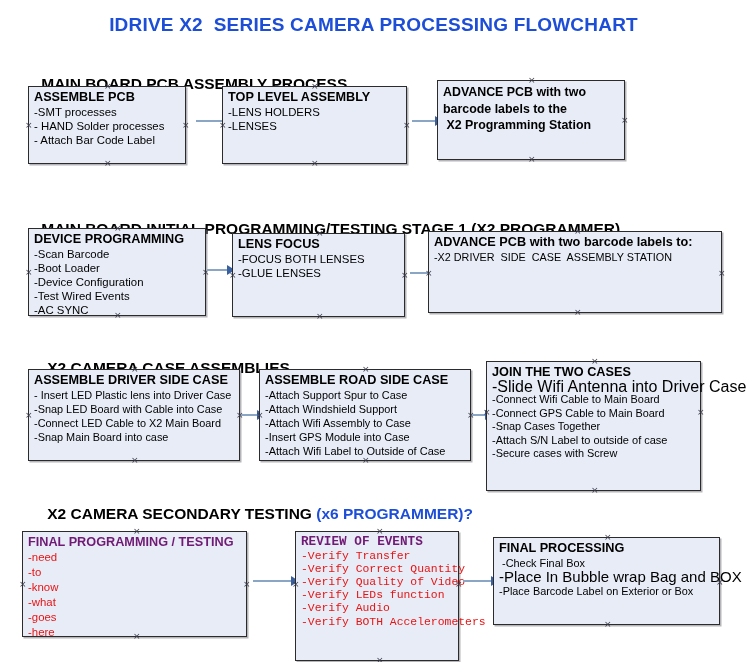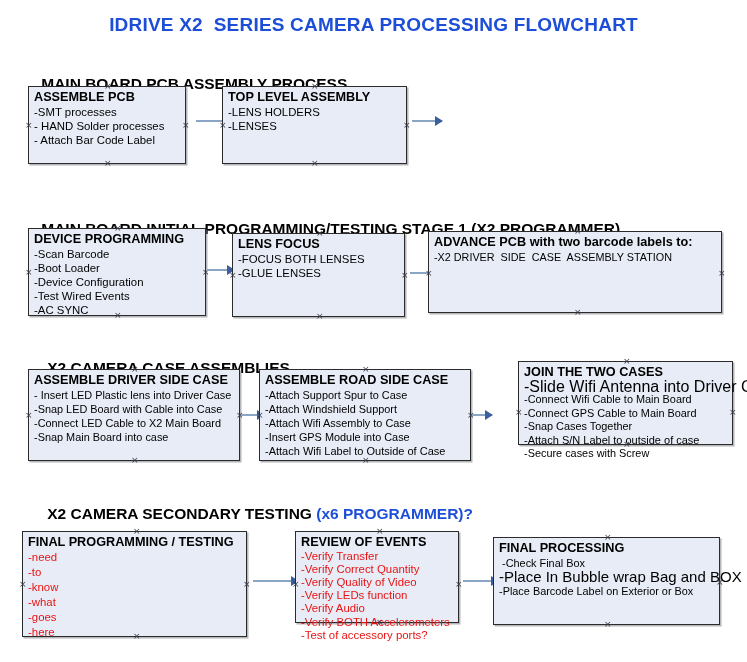--- a/index.html
+++ b/index.html
@@ -49,21 +49,21 @@
     line-height:14.5px;
     white-space:pre;
   }
   .node .ln{
     font-size:11.4px;
     color:#000;
     line-height:14.2px;
     white-space:pre;
   }
   .node.bold-body .ln{font-weight:bold;font-size:12.4px;line-height:16.5px;}
-  .node.red .hdr{color:#000000;}
+  .node.red .hdr{color:#701a75;}
   .node.red .ln{color:#e81414;}
   .node.overflow{overflow:visible;}
 
   
   .hx{
     position:absolute;
     width:7px;height:7px;
     pointer-events:none;
     color:#3a3a4a;
     font-size:9px;
@@ -117,20 +117,28 @@
     <div class="hx" style="left:88px;top:-4px;"></div>
     <div class="hx" style="left:88px;bottom:-4px;"></div>
     <div class="hx" style="left:-4px;top:35px;"></div>
     <div class="hx" style="right:-4px;top:35px;"></div>
   </div>
 
   <div class="conn" style="left:412px;top:120px;width:30px;">
     <span class="head"></span>
   </div>
 
+  <div class="node bold-body" style="left:437px;top:80px;width:188px;height:80px;">
+    <div class="ln" style="font-weight:bold;">ADVANCE PCB with two</div>
+    <div class="ln">barcode labels to the</div>
+    <div class="ln"> X2 Programming Station</div>
+    <div class="hx" style="left:90px;top:-4px;"></div>
+    <div class="hx" style="left:90px;bottom:-4px;"></div>
+    <div class="hx" style="right:-4px;top:36px;"></div>
+  </div>
 
   <div class="section-title" style="left:24px;top:202px;">
     <span>MAIN BOARD INITIAL PROGRAMMING/TESTING STAGE 1 (X2 PROGRAMMER)</span>
   </div>
 
   <div class="node" style="left:28px;top:228px;width:178px;height:88px;">
     <div class="hdr">DEVICE PROGRAMMING</div>
     <div class="ln">-Scan Barcode</div>
     <div class="ln">-Boot Loader</div>
     <div class="ln">-Device Configuration</div>
@@ -199,21 +207,21 @@
     <div class="hx" style="left:102px;top:-4px;"></div>
     <div class="hx" style="left:102px;bottom:-4px;"></div>
     <div class="hx" style="left:-4px;top:42px;"></div>
     <div class="hx" style="right:-4px;top:42px;"></div>
   </div>
 
   <div class="conn" style="left:472px;top:414px;width:20px;">
     <span class="head"></span>
   </div>
 
-  <div class="node" style="left:486px;top:361px;width:215px;height:84px;margin-left:32px;">
+  <div class="node" style="left:486px;top:361px;width:215px;height:130px;">
     <div class="hdr">JOIN THE TWO CASES</div>
     <div class="ln" style="font-size:16px;line-height:13.6px;">-Slide Wifi Antenna into Driver Case</div>
     <div class="ln" style="font-size:10.9px;line-height:13.6px;">-Connect Wifi Cable to Main Board</div>
     <div class="ln" style="font-size:10.9px;line-height:13.6px;">-Connect GPS Cable to Main Board</div>
     <div class="ln" style="font-size:10.9px;line-height:13.6px;">-Snap Cases Together</div>
     <div class="ln" style="font-size:11px;line-height:13.6px;">-Attach S/N Label to outside of case</div>
     <div class="ln" style="font-size:10.9px;line-height:13.6px;">-Secure cases with Screw</div>
     <div class="hx" style="left:104px;top:-4px;"></div>
     <div class="hx" style="left:104px;bottom:-4px;"></div>
     <div class="hx" style="left:-4px;top:47px;"></div>
@@ -235,29 +243,28 @@
     <div class="hx" style="left:110px;top:-4px;"></div>
     <div class="hx" style="left:110px;bottom:-4px;"></div>
     <div class="hx" style="left:-4px;top:49px;"></div>
     <div class="hx" style="right:-4px;top:49px;"></div>
   </div>
 
   <div class="conn" style="left:253px;top:580px;width:45px;">
     <span class="head"></span>
   </div>
 
-  <div class="node red overflow" style="left:295px;top:531px;width:164px;height:92px;">
+  <div class="node red overflow" style="left:295px;top:531px;width:164px;height:130px;font-family:Liberation Mono, monospace;">
     <div class="hdr">REVIEW OF EVENTS</div>
     <div class="ln" style="line-height:13.2px;">-Verify Transfer</div>
     <div class="ln" style="line-height:13.2px;">-Verify Correct Quantity</div>
     <div class="ln" style="line-height:13.2px;">-Verify Quality of Video</div>
     <div class="ln" style="line-height:13.2px;">-Verify LEDs function</div>
     <div class="ln" style="line-height:13.2px;">-Verify Audio</div>
     <div class="ln" style="line-height:13.2px;">-Verify BOTH Accelerometers</div>
-    <div class="ln" style="line-height:13.2px;">-Test of accessory ports?</div>
     <div class="hx" style="left:80px;top:-4px;"></div>
     <div class="hx" style="left:80px;bottom:-4px;"></div>
     <div class="hx" style="left:-4px;top:49px;"></div>
     <div class="hx" style="right:-4px;top:49px;"></div>
   </div>
 
   <div class="conn" style="left:463px;top:580px;width:35px;">
     <span class="head"></span>
   </div>
 

